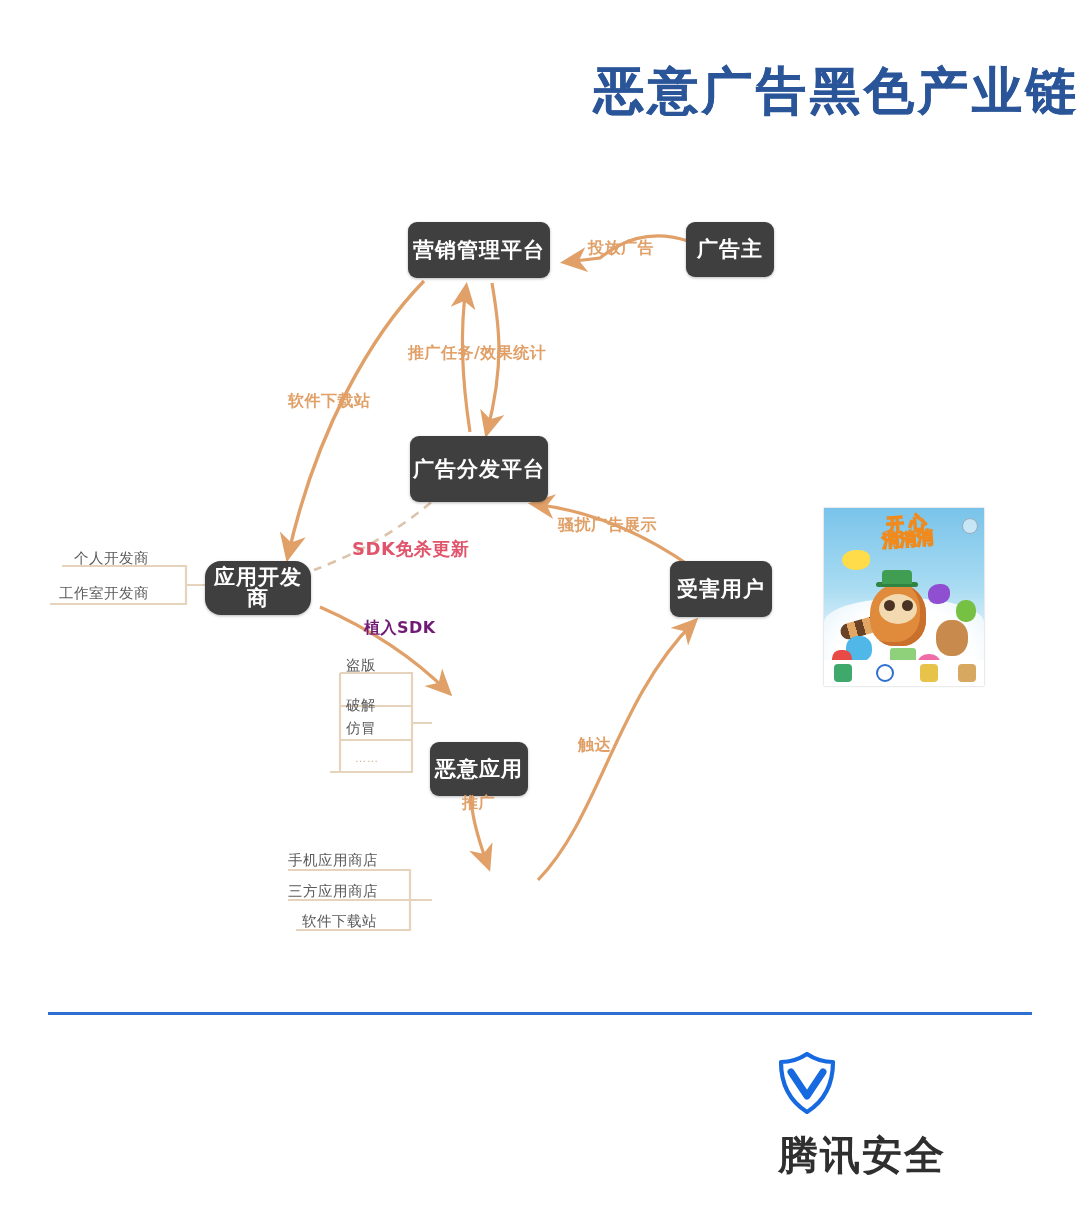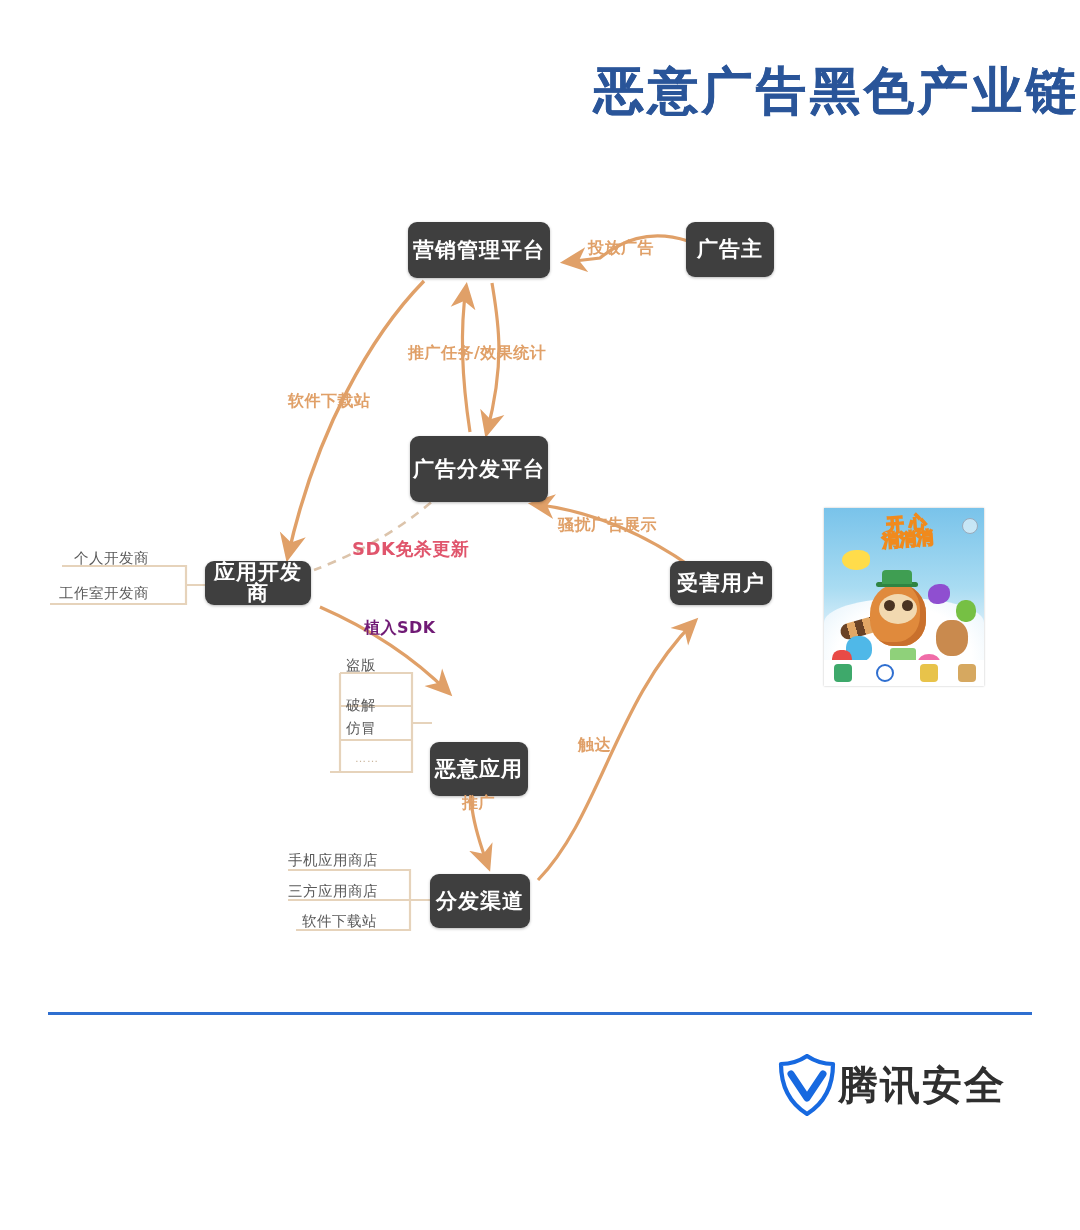--- a/index.html
+++ b/index.html
@@ -115,21 +115,21 @@
   .foot-title{
     position:absolute;left:50px;top:1050px;
     font-size:26px;font-weight:bold;color:#333333;letter-spacing:1px;
     font-family:"DejaVu Sans","Liberation Sans",sans-serif;
   }
   .foot-sub{
     position:absolute;left:50px;top:1102px;
     font-size:21px;color:#3b3b3b;letter-spacing:.5px;
     font-family:"DejaVu Sans","Liberation Sans",sans-serif;
   }
-  .logo{position:absolute;left:778px;top:1052px;width:250px;height:66px;display:flex;align-items:center;gap:2px;}
+  .logo{position:absolute;left:778px;top:1052px;width:250px;height:66px;display:flex;align-items:flex-start;gap:14px;flex-direction:column;}
   .logo .shield{width:58px;height:62px;flex:0 0 auto;}
   .logo .ltext{font-size:40px;font-weight:bold;color:#2f2f2f;letter-spacing:2px;
     font-family:"DejaVu Sans","Liberation Sans",sans-serif;}
 </style>
 </head>
 <body>
 
 <div id="page">
 
   <div class="title">恶意广告黑色产业链</div>
@@ -177,35 +177,32 @@
     </div>
 
     <div class="node" style="left:686px;top:222px;width:88px;height:55px;">
       <span>广告主</span>
     </div>
 
     <div class="node" style="left:410px;top:436px;width:138px;height:66px;">
       <span>广告分发平台</span>
     </div>
 
-    <div class="node" style="left:205px;top:561px;width:106px;height:44px;">
+    <div class="node" style="left:205px;top:561px;width:106px;height:54px;border-radius:16px;">
       <span>应用开发商</span>
     </div>
 
-    <div class="node" style="left:670px;top:561px;width:102px;height:44px;">
+    <div class="node" style="left:670px;top:561px;width:102px;height:56px;">
       <span>受害用户</span>
     </div>
 
     <div class="node" style="left:430px;top:697px;width:98px;height:54px;margin-top:45px;">
       <span>恶意应用</span>
     </div>
 
-    <div class="node" style="left:430px;top:874px;width:100px;height:54px;">
-      <span>分发渠道</span>
-    </div>
 
     <div class="elabel" style="left:588px;top:238px;">投放广告</div>
 
     <div class="elabel" style="left:408px;top:343px;">推广任务/效果统计</div>
 
     <div class="elabel" style="left:288px;top:391px;">软件下载站</div>
 
     <div class="elabel red" style="left:352px;top:537px;">SDK免杀更新</div>
 
     <div class="elabel plain" style="left:364px;top:618px;">植入SDK</div>

